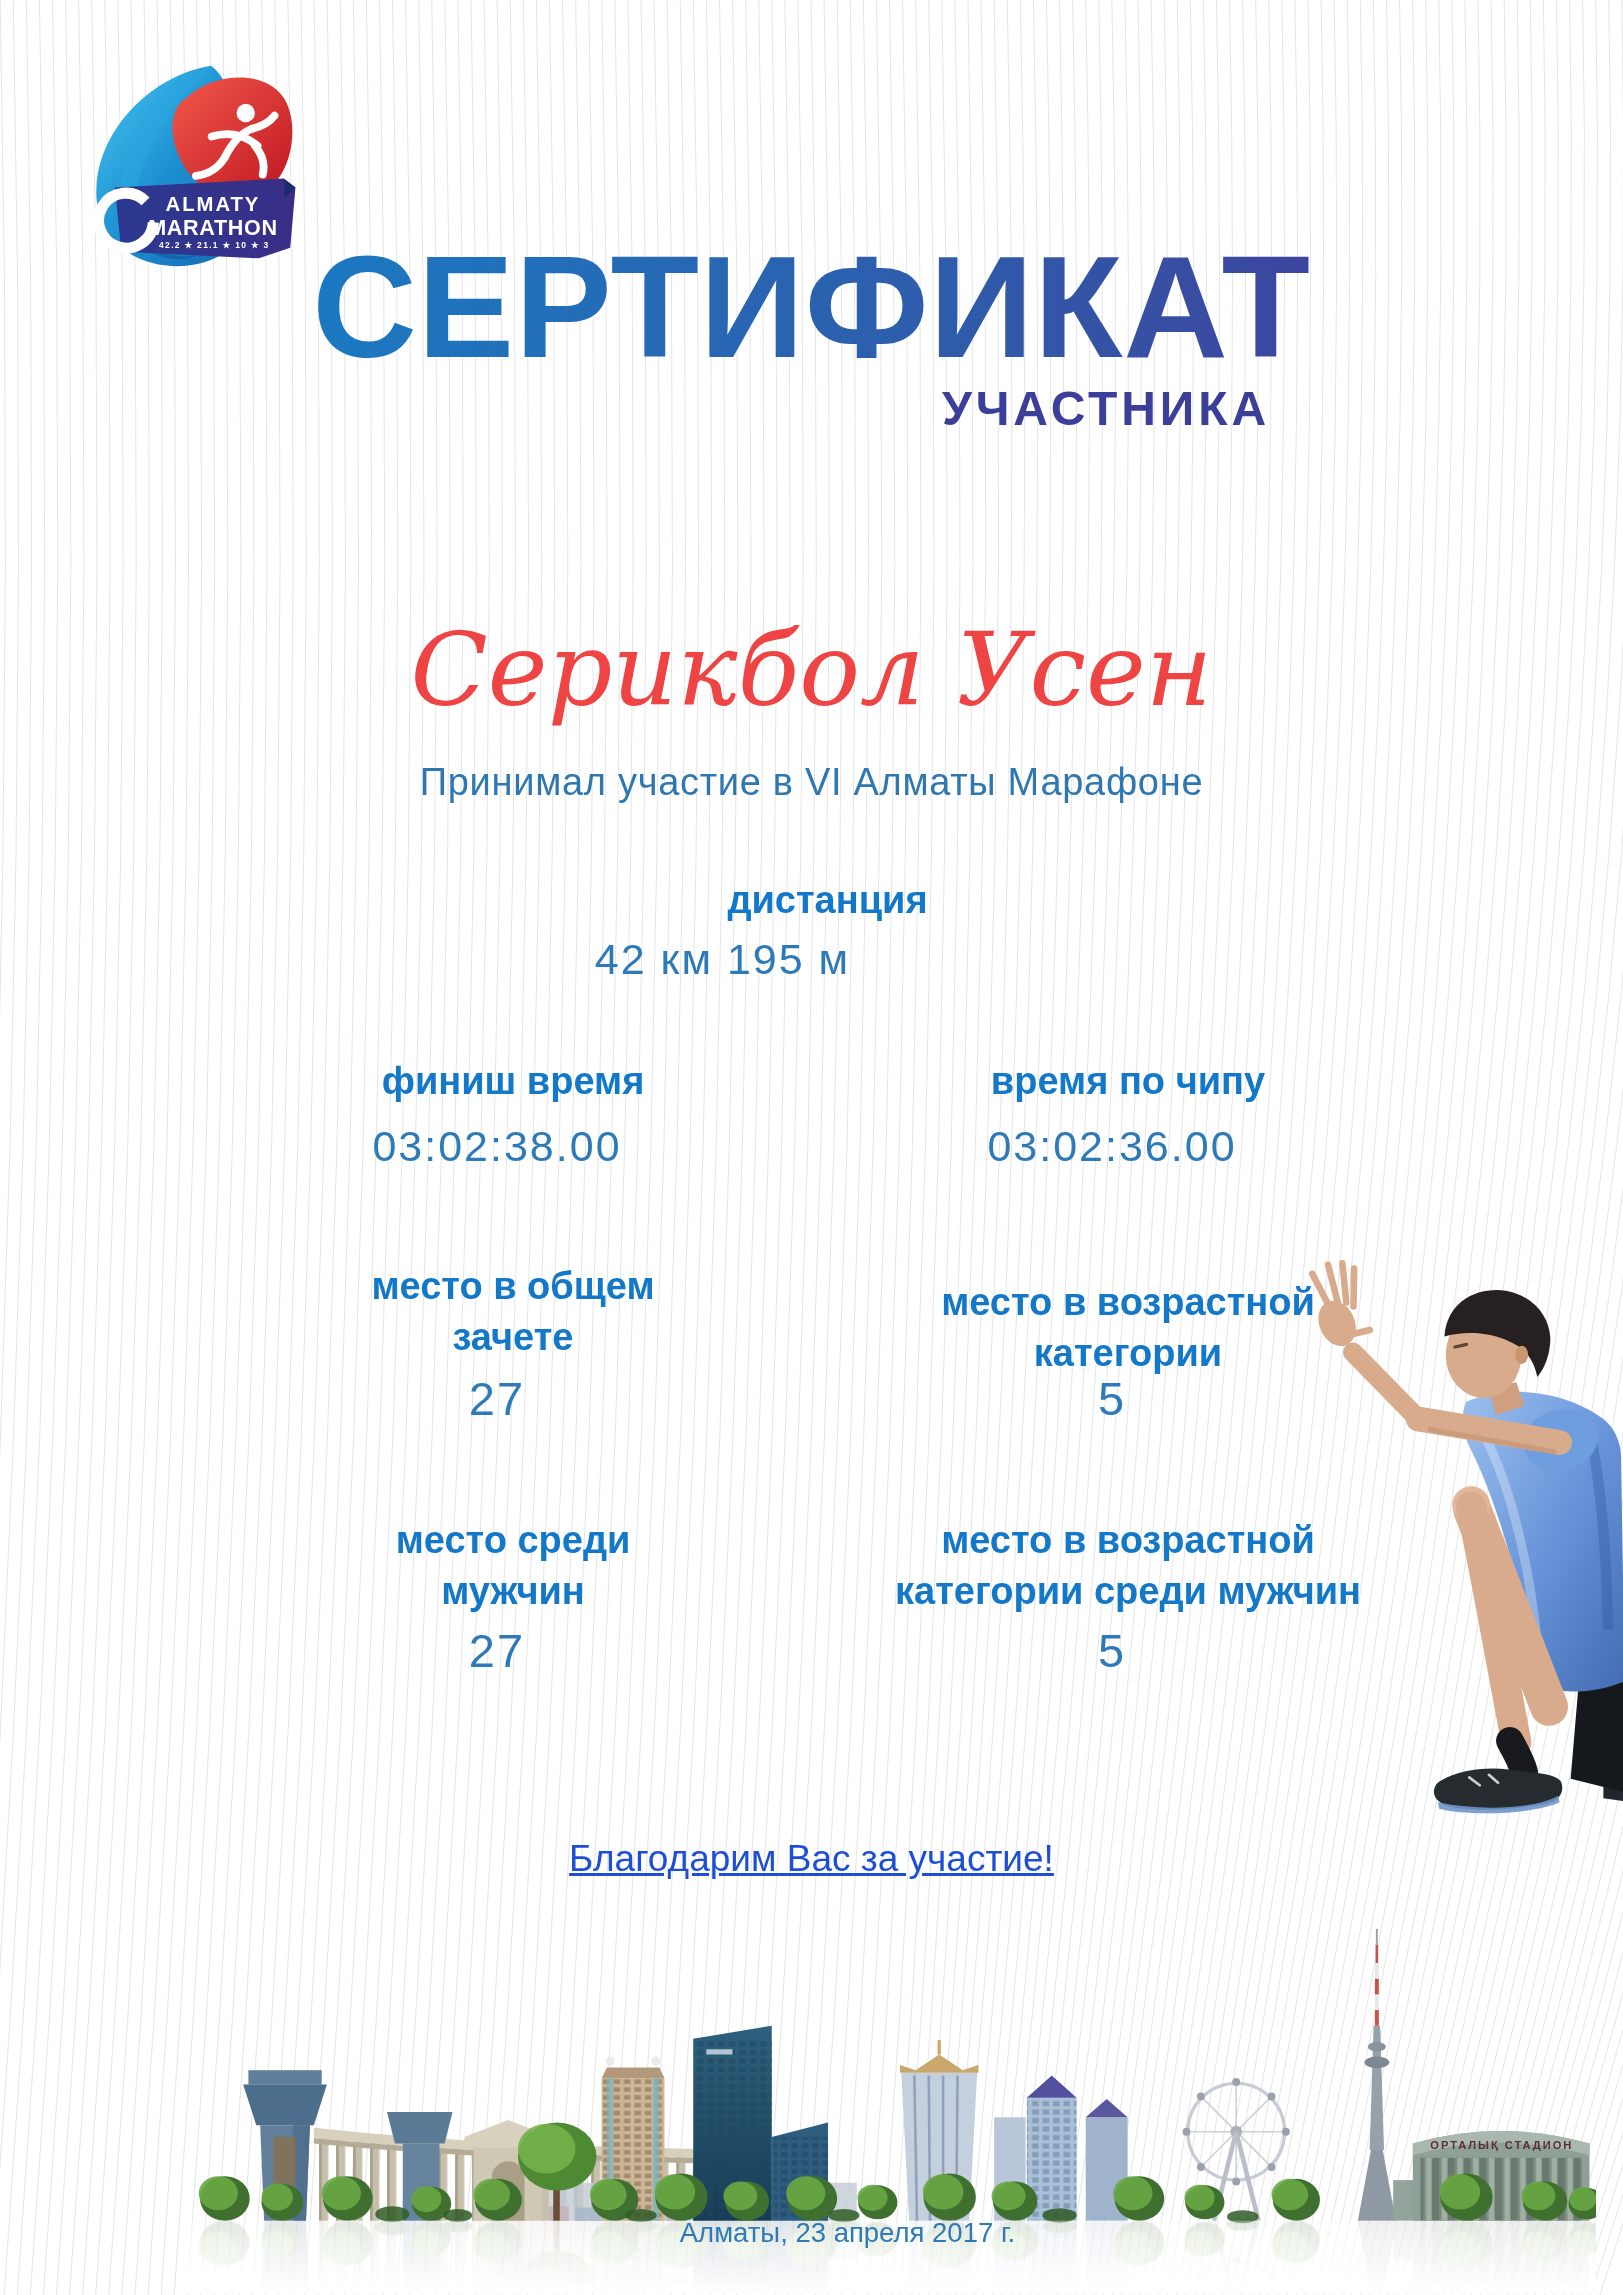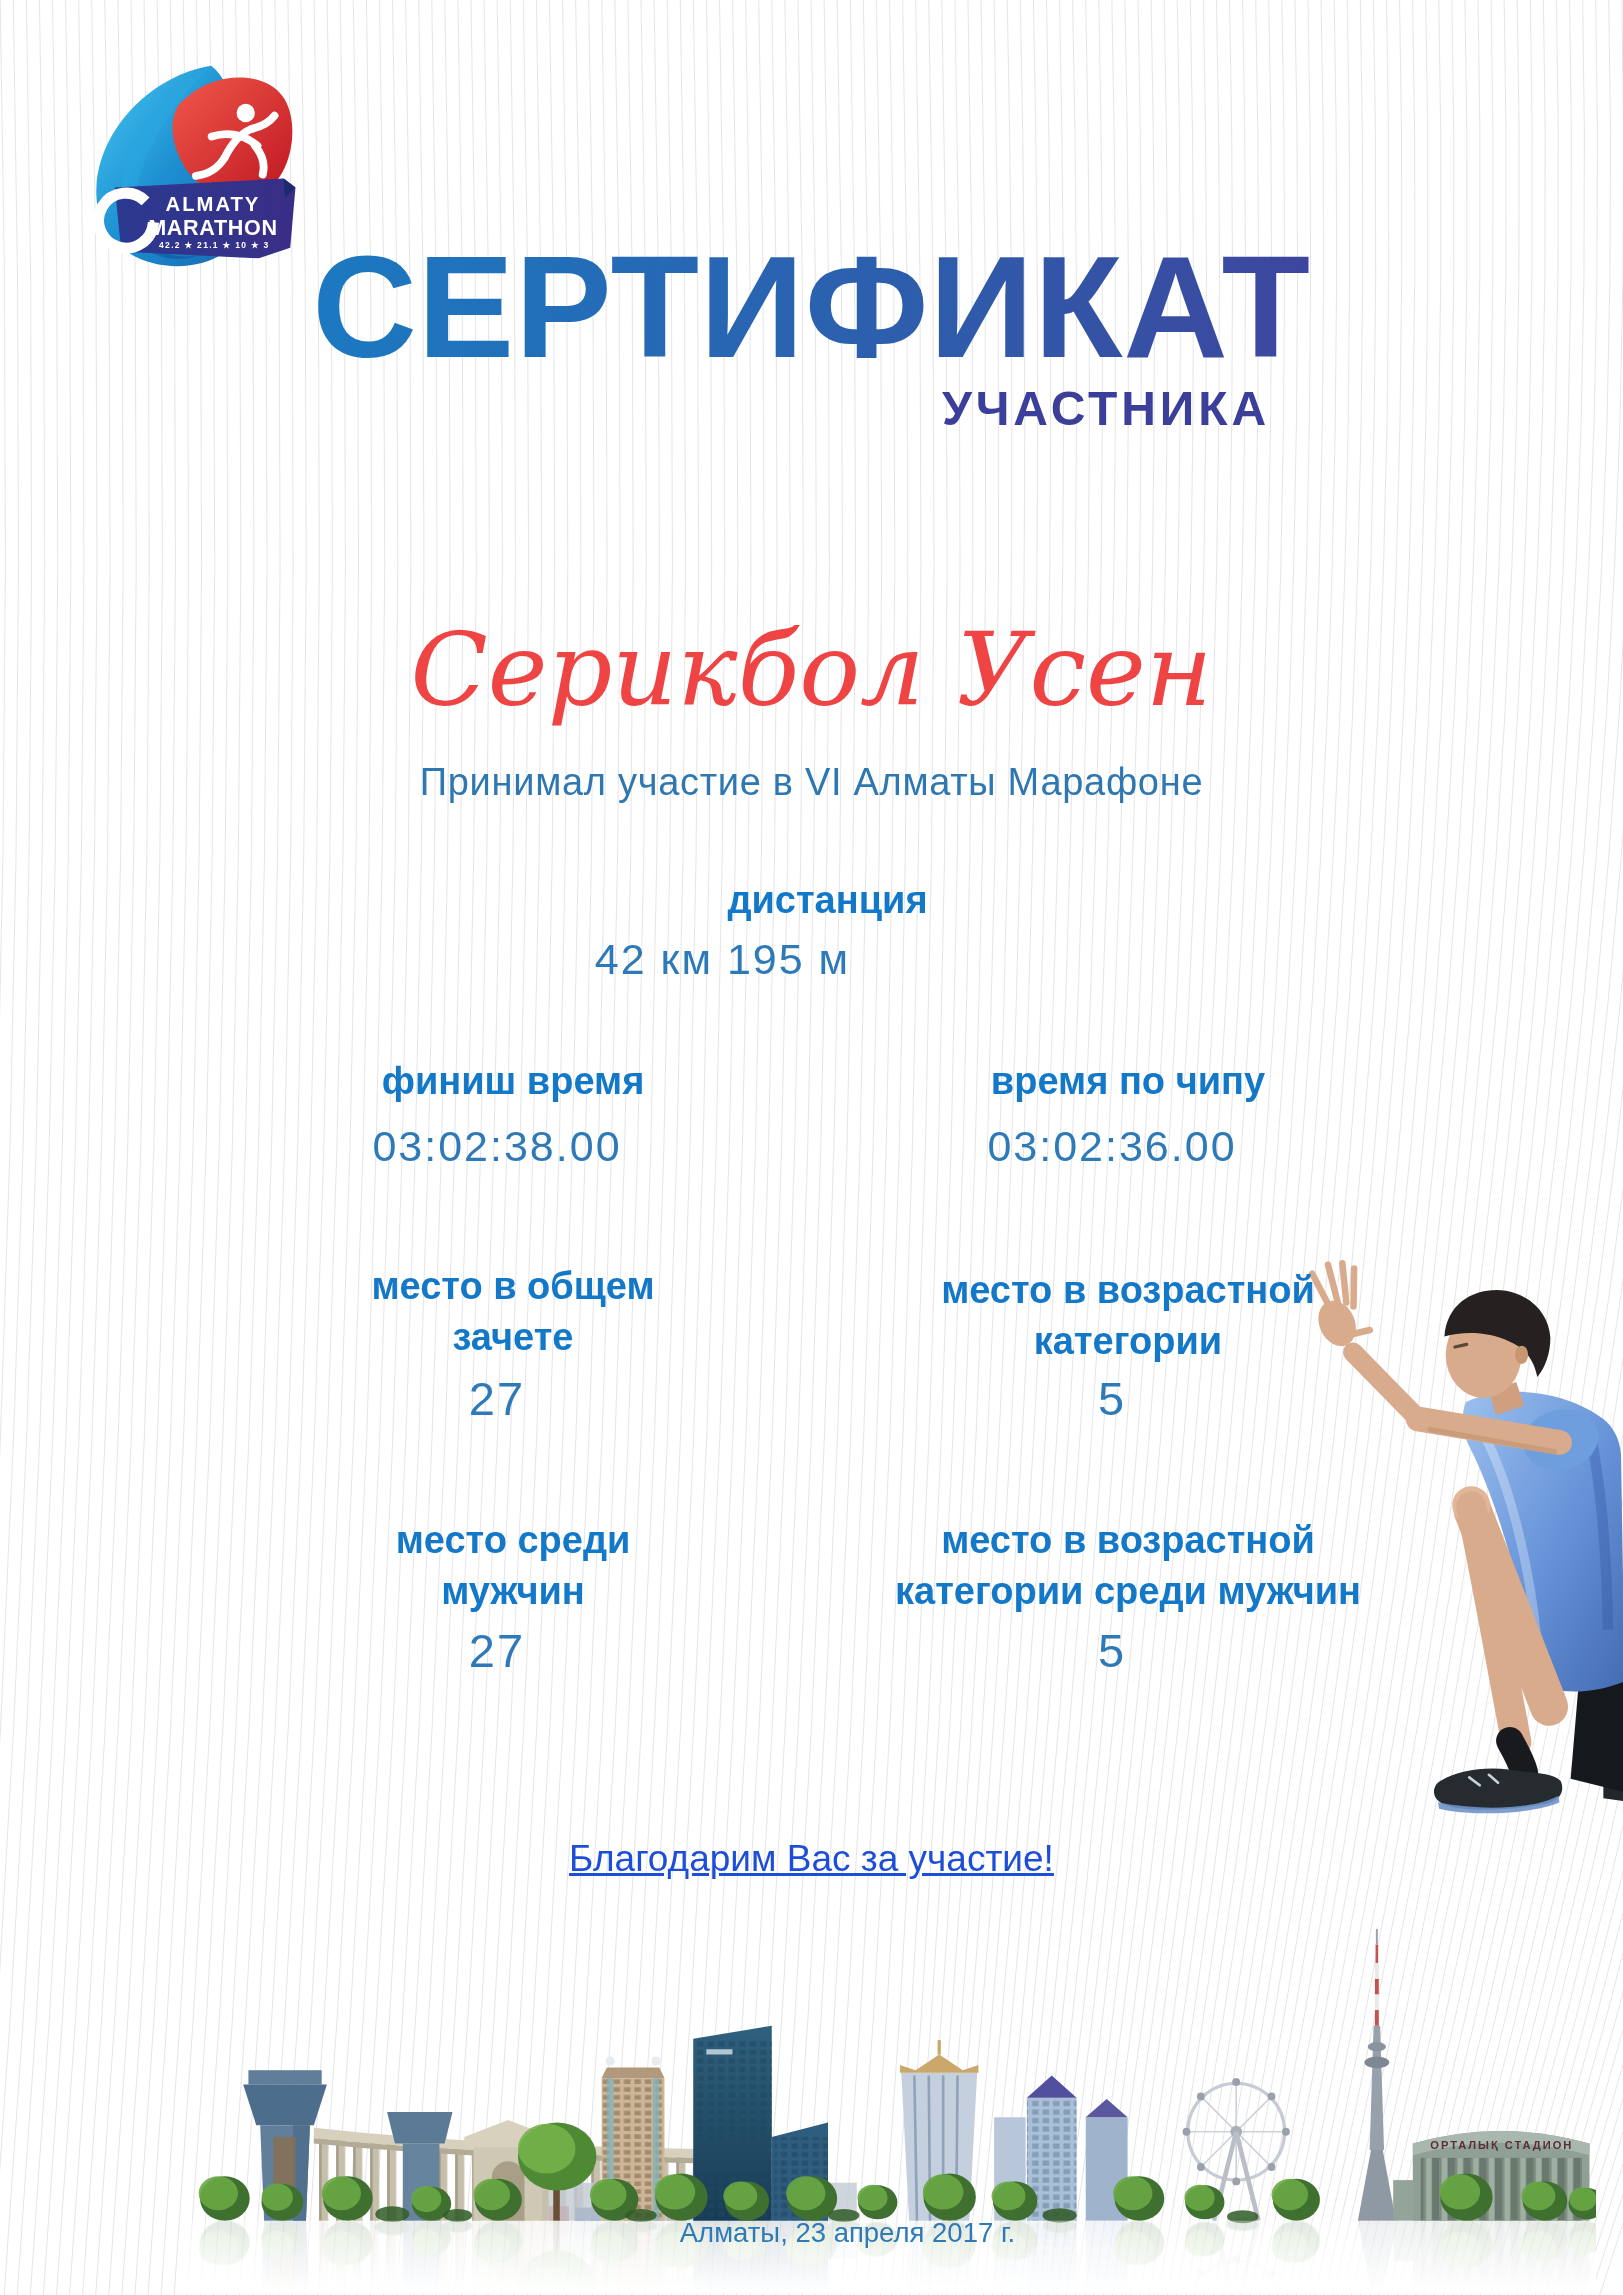--- a/index.html
+++ b/index.html
@@ -36,21 +36,21 @@
 
   .col-l{left:216px;width:562px;}
   .col-r{left:831px;width:562px;}
   .r1-label{top:1056px;}
   .r1-value{top:1122px;font-size:43px;}
   .r2-label{top:1261px;}
   .r2-value{top:1371px;}
   .r3-label{top:1515px;}
   .r3-value{top:1623px;}
   .w520{max-width:340px;margin:0 auto;}
-  .w640{max-width:419px;margin:4px auto;}
+  .w640{max-width:419px;margin:16px auto;}
   .w420{max-width:275px;margin:0 auto;}
   .w760{max-width:497px;margin:0 auto;}
 
   .thanks{left:0;top:1838px;width:1623px;text-align:center;font-size:37px;color:#1d4ed8;text-decoration:underline;}
   .date-line{left:0;top:2217px;width:1623px;text-align:center;font-size:27.5px;color:#2f79b5;
              transform:translateX(36px);z-index:6;}
 
   .skyline{left:183px;top:1921px;width:1413px;height:373px;z-index:2;}
   .runner{right:0;top:1224px;width:350px;height:592px;z-index:2;}
 </style>

